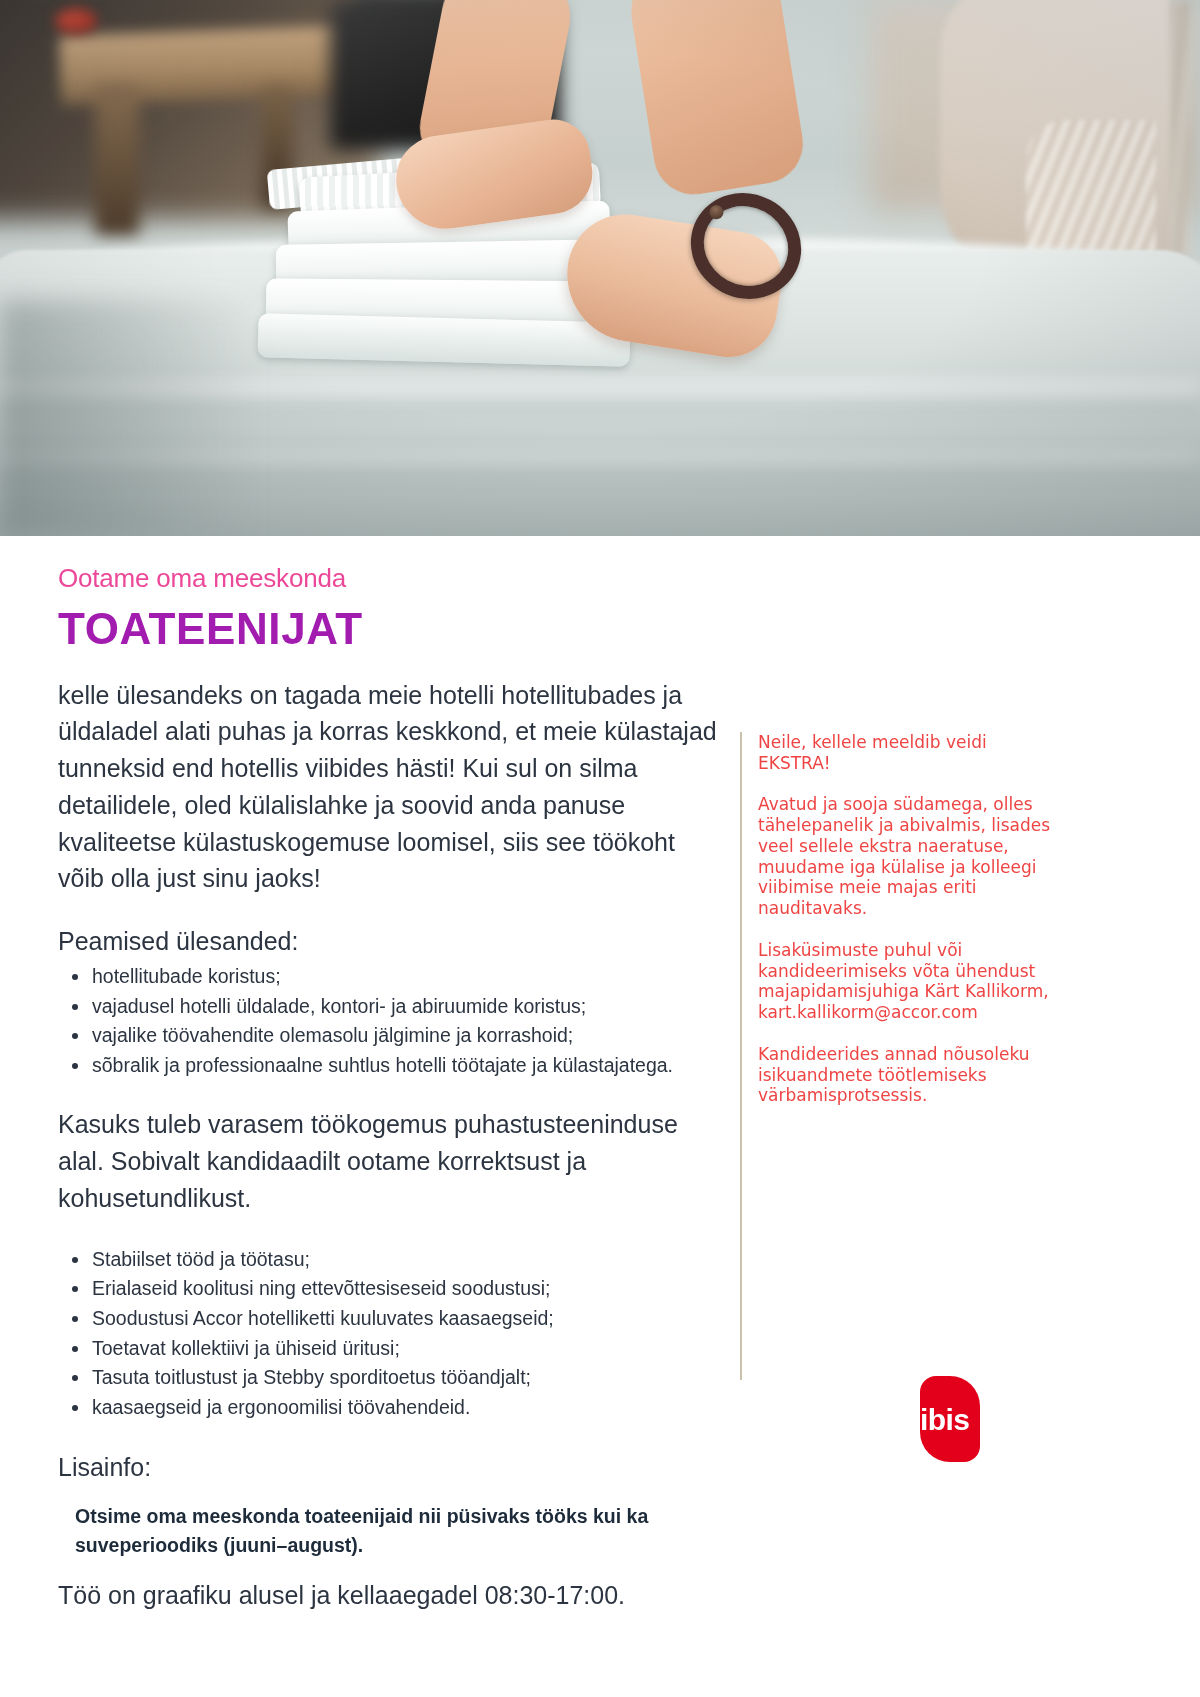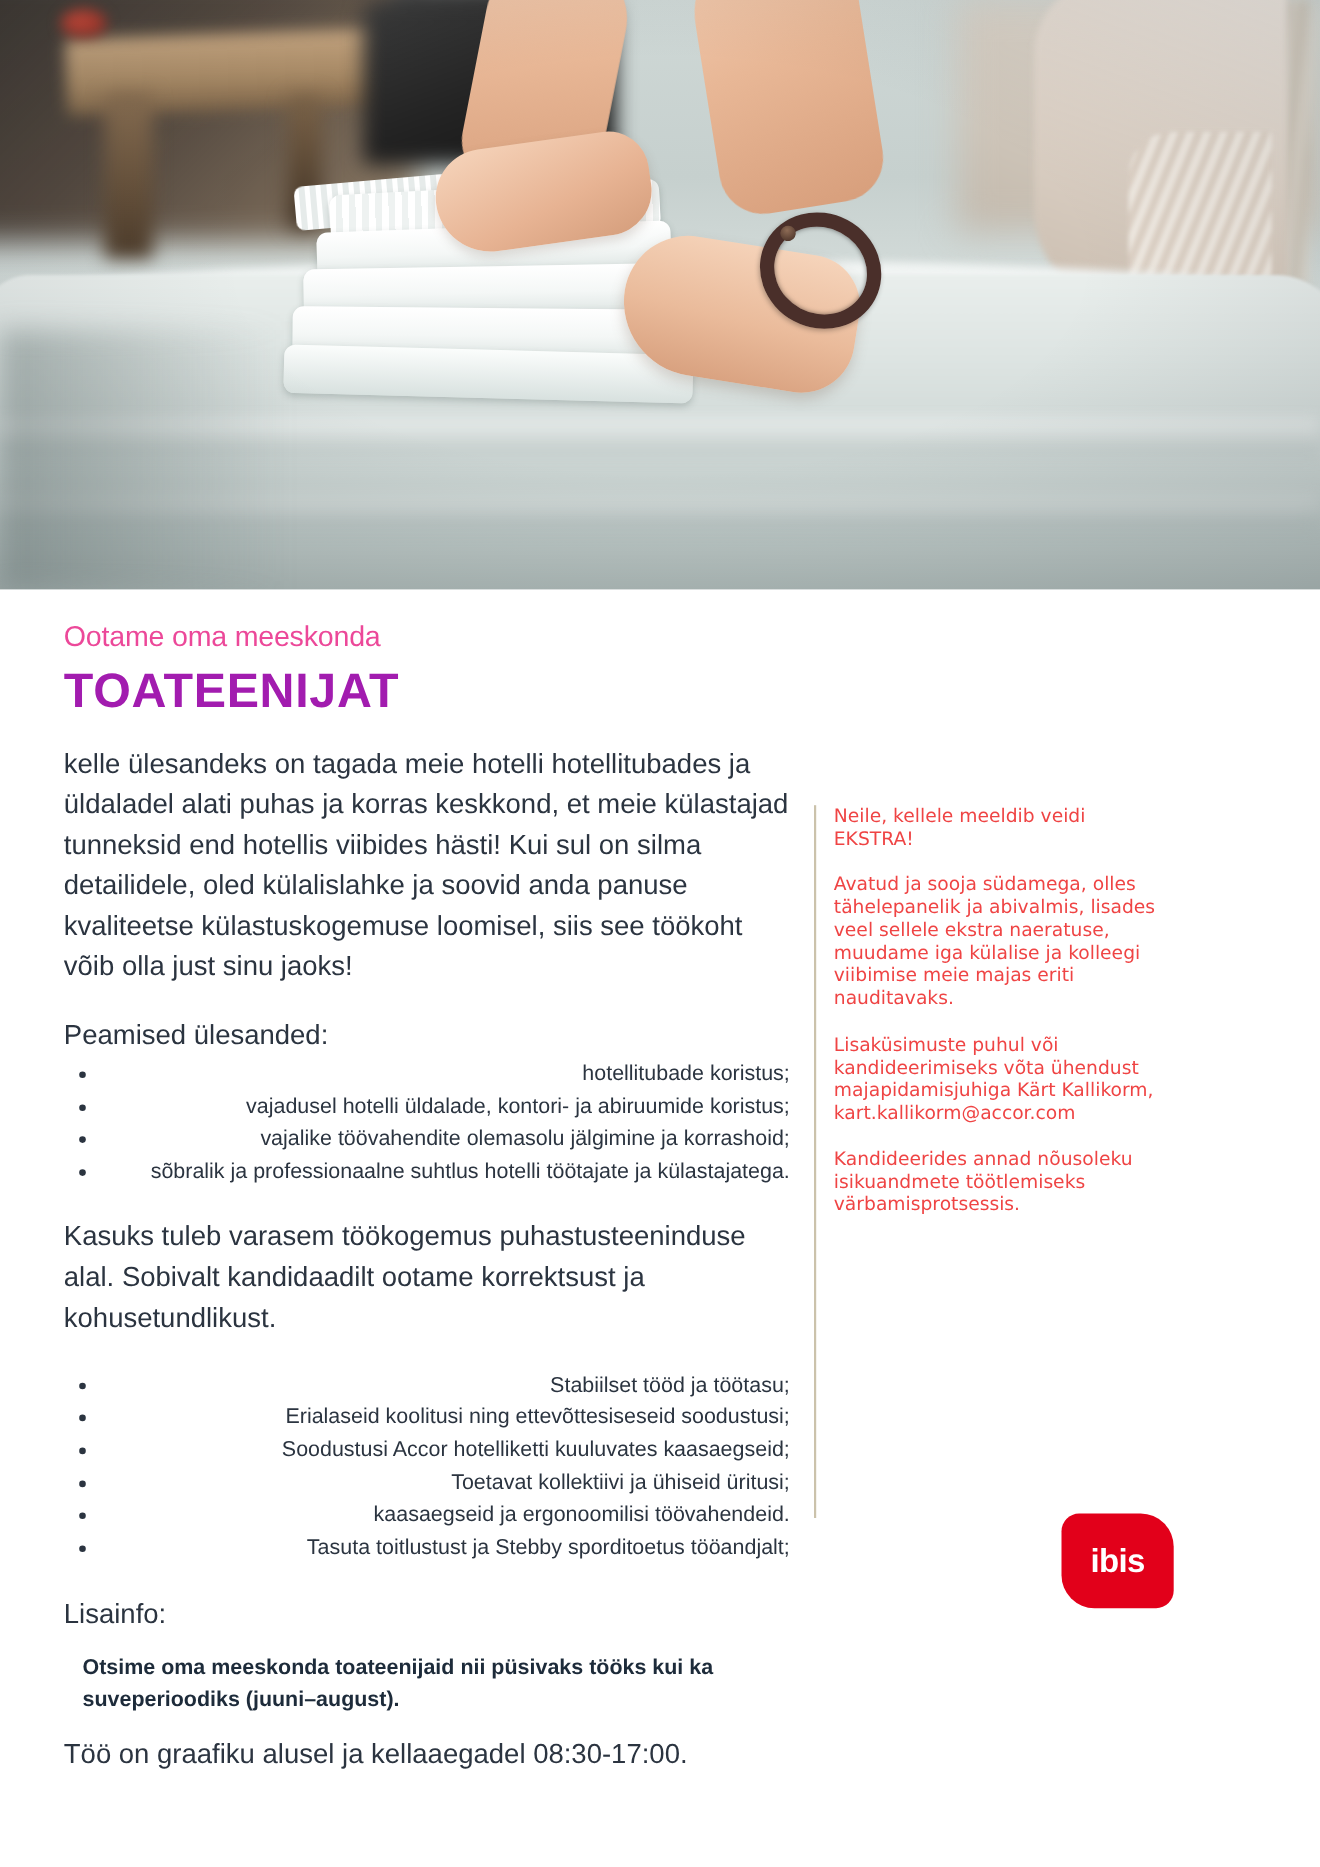--- a/index.html
+++ b/index.html
@@ -180,21 +180,21 @@
   .job-title{
     font-size:44px;font-weight:700;color:#a21caf;letter-spacing:.6px;
     margin:0 0 26px 0;line-height:1;
   }
   .body-txt{
     font-size:25px;line-height:1.47;color:#2b3440;font-weight:400;
     margin:0;
   }
   .gap{height:26px;}
   ul.bullets{
-    margin:2px 0 0 0;padding:0 0 0 34px;list-style:none;text-align:right;
+    margin:2px 0 0 0;padding:0 0 0 34px;list-style:none;
   }
   ul.bullets li{
     font-size:19.5px;line-height:1.47;color:#2b3440;position:relative;
     padding:0 0 1px 0;
   }
   ul.bullets li::before{
     content:"";position:absolute;left:-20px;top:12px;
     width:6px;height:6px;border-radius:50%;background:#2b3440;
   }
   .strong-line{
@@ -210,24 +210,24 @@
   
   .col-right{
     position:absolute;left:758px;top:196px;width:300px;
     font-family:"DejaVu Sans", sans-serif;
   }
   .side-txt{
     font-size:17px;line-height:1.22;color:#ef4444;font-weight:400;margin:0;
   }
   .side-gap{height:21px;}
   .logo-box{
-    position:absolute;left:920px;top:840px;width:102px;height:86px;
+    position:absolute;left:920px;top:840px;width:60px;height:86px;
     background:#e2001a;
     border-radius:16px 30px 16px 30px;
-    display:flex;align-items:center;justify-content:center;margin-left:45px;
+    display:flex;align-items:center;
   }
   .logo-txt{
     color:#ffffff;font-size:30px;font-weight:700;letter-spacing:-.6px;
     font-family:"Liberation Sans", sans-serif;line-height:1;
     transform:translateY(1px);
   }
 </style>
 </head>
 <body>
 
@@ -292,22 +292,22 @@
 
     <p class="body-txt">Kasuks tuleb varasem töökogemus puhastusteeninduse alal. Sobivalt kandidaadilt ootame korrektsust ja kohusetundlikust.</p>
 
     <div class="gap"></div>
 
     <ul class="bullets">
       <li>Stabiilset tööd ja töötasu;</li>
       <li>Erialaseid koolitusi ning ettevõttesiseseid soodustusi;</li>
       <li>Soodustusi Accor hotelliketti kuuluvates kaasaegseid;</li>
       <li>Toetavat kollektiivi ja ühiseid üritusi;</li>
+      <li>Tasuta toitlustust ja Stebby sporditoetus tööandjalt;</li>
       <li>kaasaegseid ja ergonoomilisi töövahendeid.</li>
-      <li>Tasuta toitlustust ja Stebby sporditoetus tööandjalt;</li>
     </ul>
 
     <div class="gap"></div>
 
     <p class="body-txt">Lisainfo:</p>
     <p class="strong-line">Otsime oma meeskonda toateenijaid nii püsivaks tööks kui ka suveperioodiks (juuni–august).</p>
     <p class="body-txt">Töö on graafiku alusel ja kellaaegadel 08:30-17:00.</p>
   </div>
 
   <div class="col-right">

